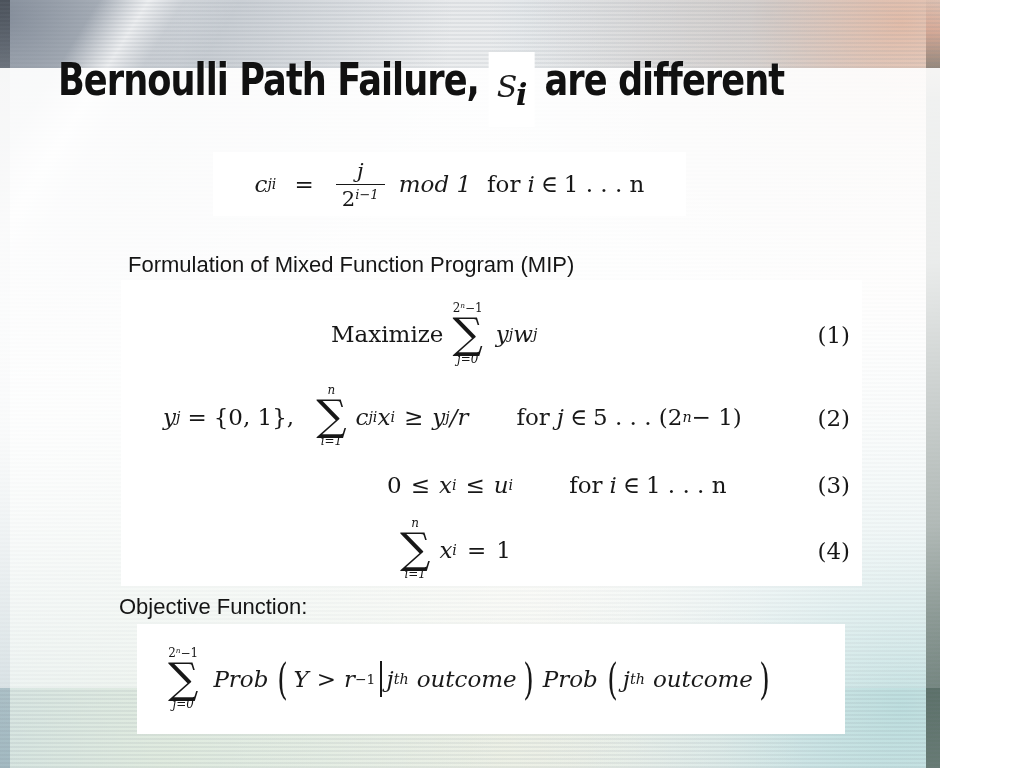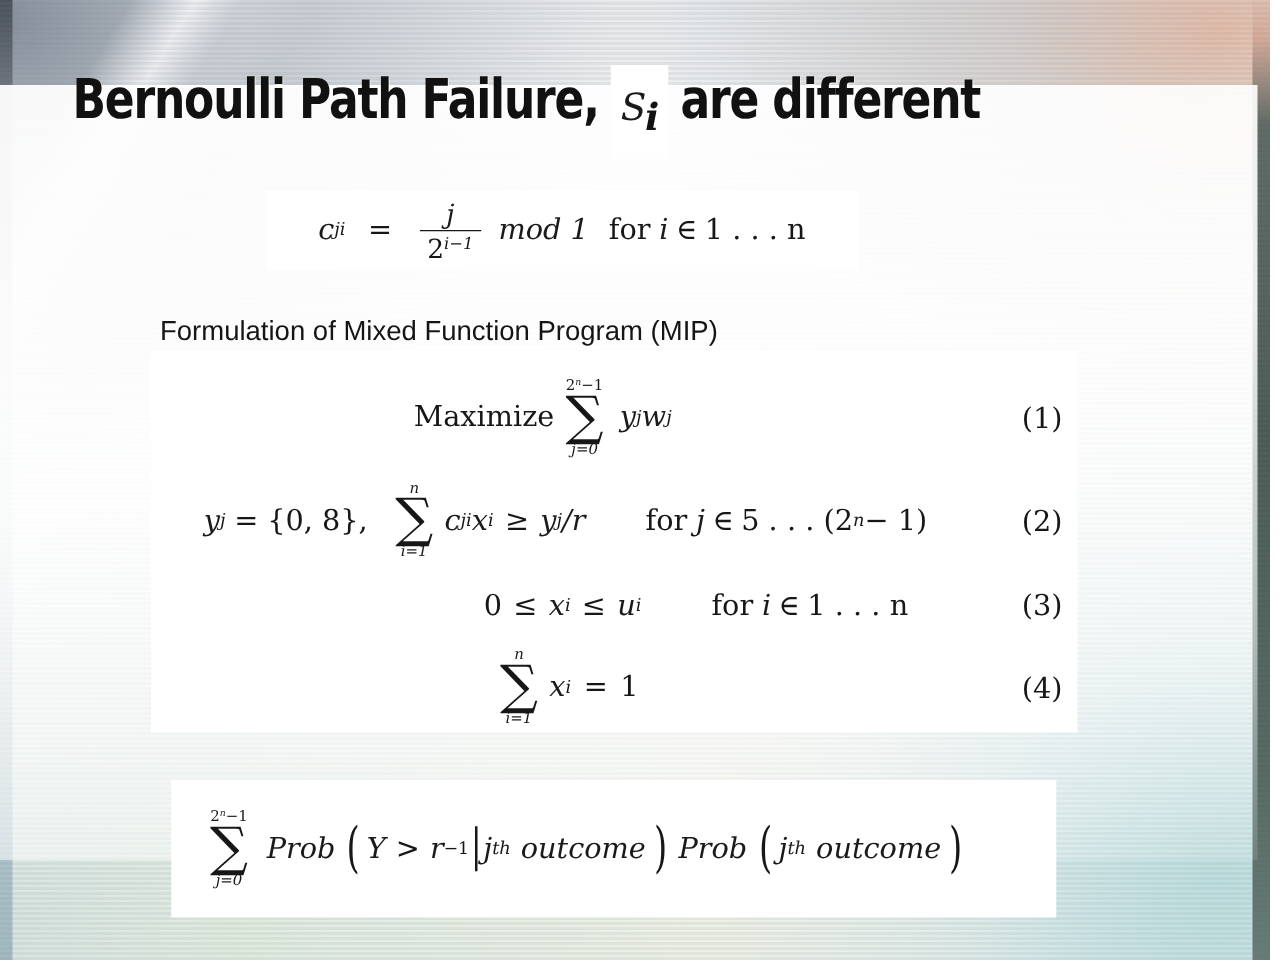--- a/index.html
+++ b/index.html
@@ -2,21 +2,21 @@
 <html><head>
 <meta charset="utf-8">
 <style>
   html, body {
     margin: 0;
     padding: 0;
     background: #ffffff;
   }
   #slide {
     position: relative;
-    width: 1016px;
+    width: 940px;
     height: 768px;
     overflow: hidden;
     font-family: "Liberation Sans", sans-serif;
     background: #f2f3f3;
   }
 
   
   .bg-layer { position: absolute; inset: 0; pointer-events: none; }
 
   .bg-base {
@@ -298,21 +298,21 @@
         <span class="mi-sub">j</span>
         <span class="mi">w</span>
         <span class="mi-sub">j</span>
     </div>
     <div class="eqnum" style="top:42px;">(1)</div>
 
     <div class="eqline" style="left:42px; top:105px; font-size:23px;">
       <span class="mi">y</span>
         <span class="mi-sub">j</span>
       <span class="mop" style="margin:0 7px;">=</span>
-      <span class="mop">{0, 8},</span>
+      <span class="mop">{0, 1},</span>
       <span class="sumop" style="margin-left:22px;">
         <span class="lim lim-top">n</span>
         <span class="sigma">∑</span>
         <span class="lim lim-bot">i=1</span>
       </span>
       <span class="mi" style="margin-left:6px;">c</span>
         <span class="mi-sub">ji</span>
         <span class="mi">x</span>
         <span class="mi-sub">i</span>
       <span class="mop" style="margin:0 9px;">≥</span>
@@ -351,20 +351,21 @@
       </span>
       <span class="mi" style="margin-left:6px;">x</span>
         <span class="mi-sub">i</span>
       <span class="mop" style="margin:0 10px;">=</span>
       <span class="mop">1</span>
     </div>
     <div class="eqnum" style="top:258px;">(4)</div>
 
   </div>
 
+  <div class="caption" style="left:119px; top:594px;">Objective Function:</div>
 
   <div class="mathbox" id="objective-box">
     <div class="mrow" style="font-size:23px;">
       <span class="sumop">
         <span class="lim lim-top"><span class="mop">2</span><span class="mi-sup">n</span><span class="mop">−1</span></span>
         <span class="sigma">∑</span>
         <span class="lim lim-bot">j=0</span>
       </span>
       <span class="mi" style="margin-left:12px;">Prob</span>
       <span class="bigparen" style="margin-left:6px;">(</span>

